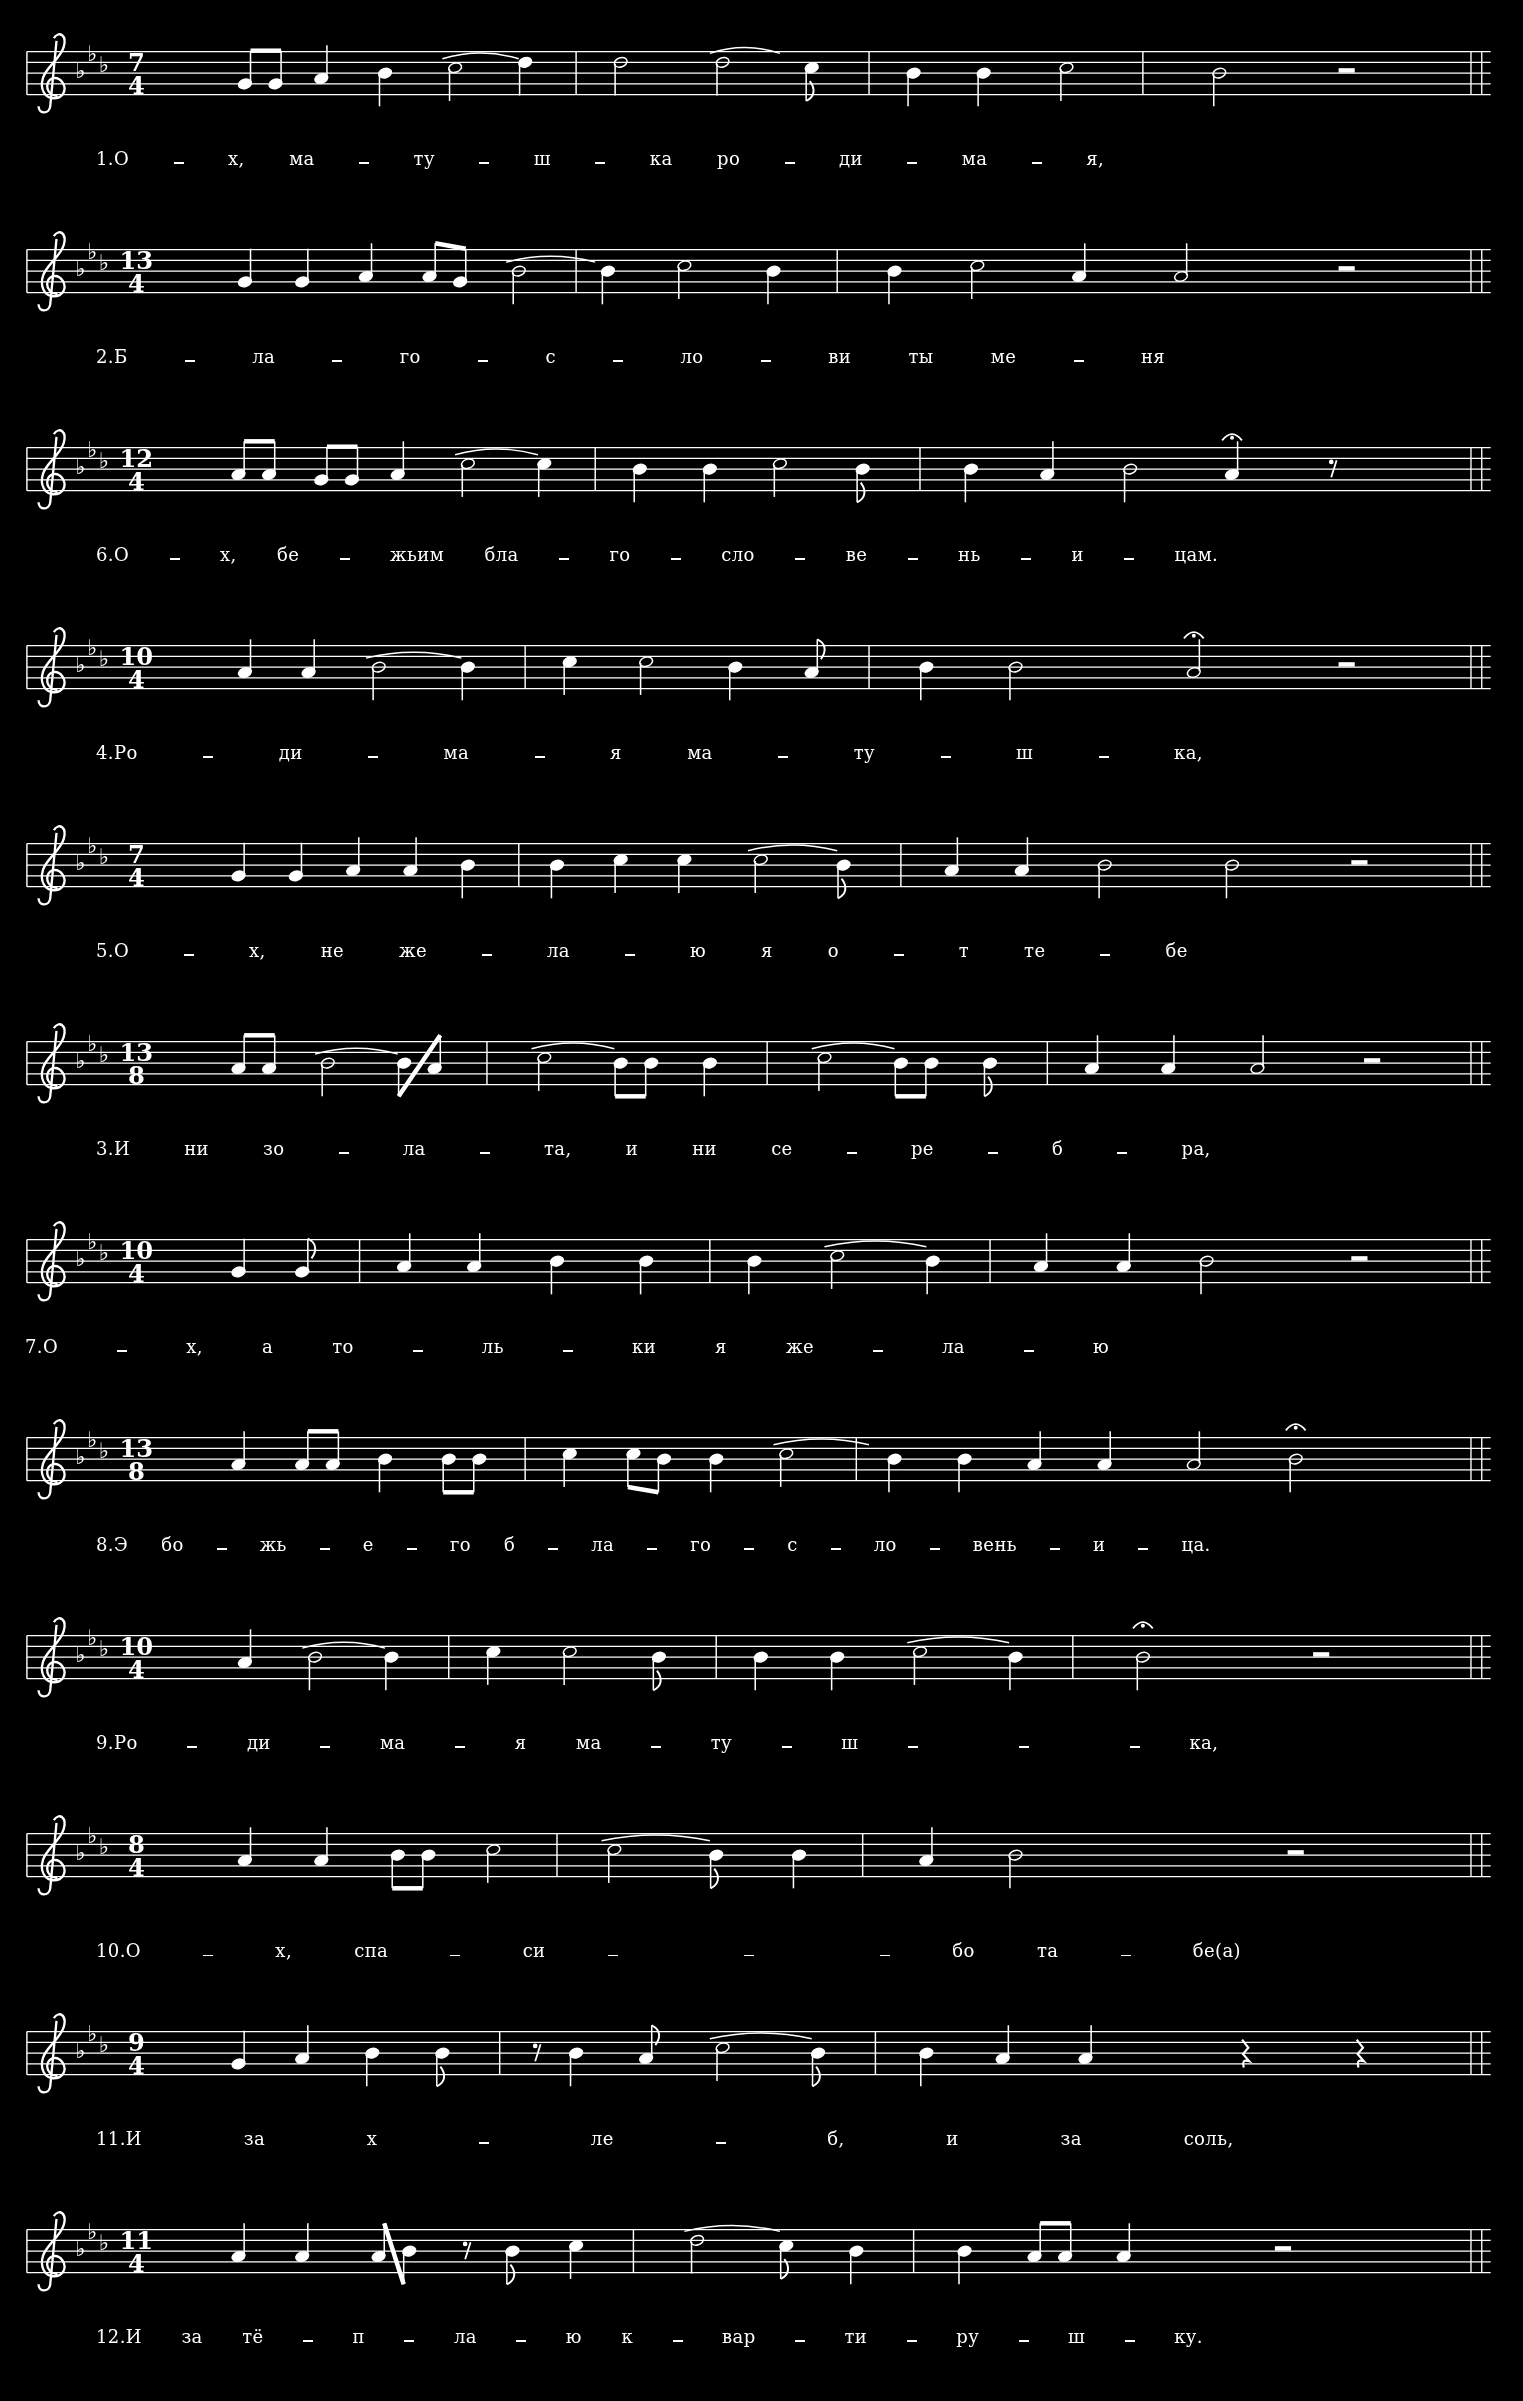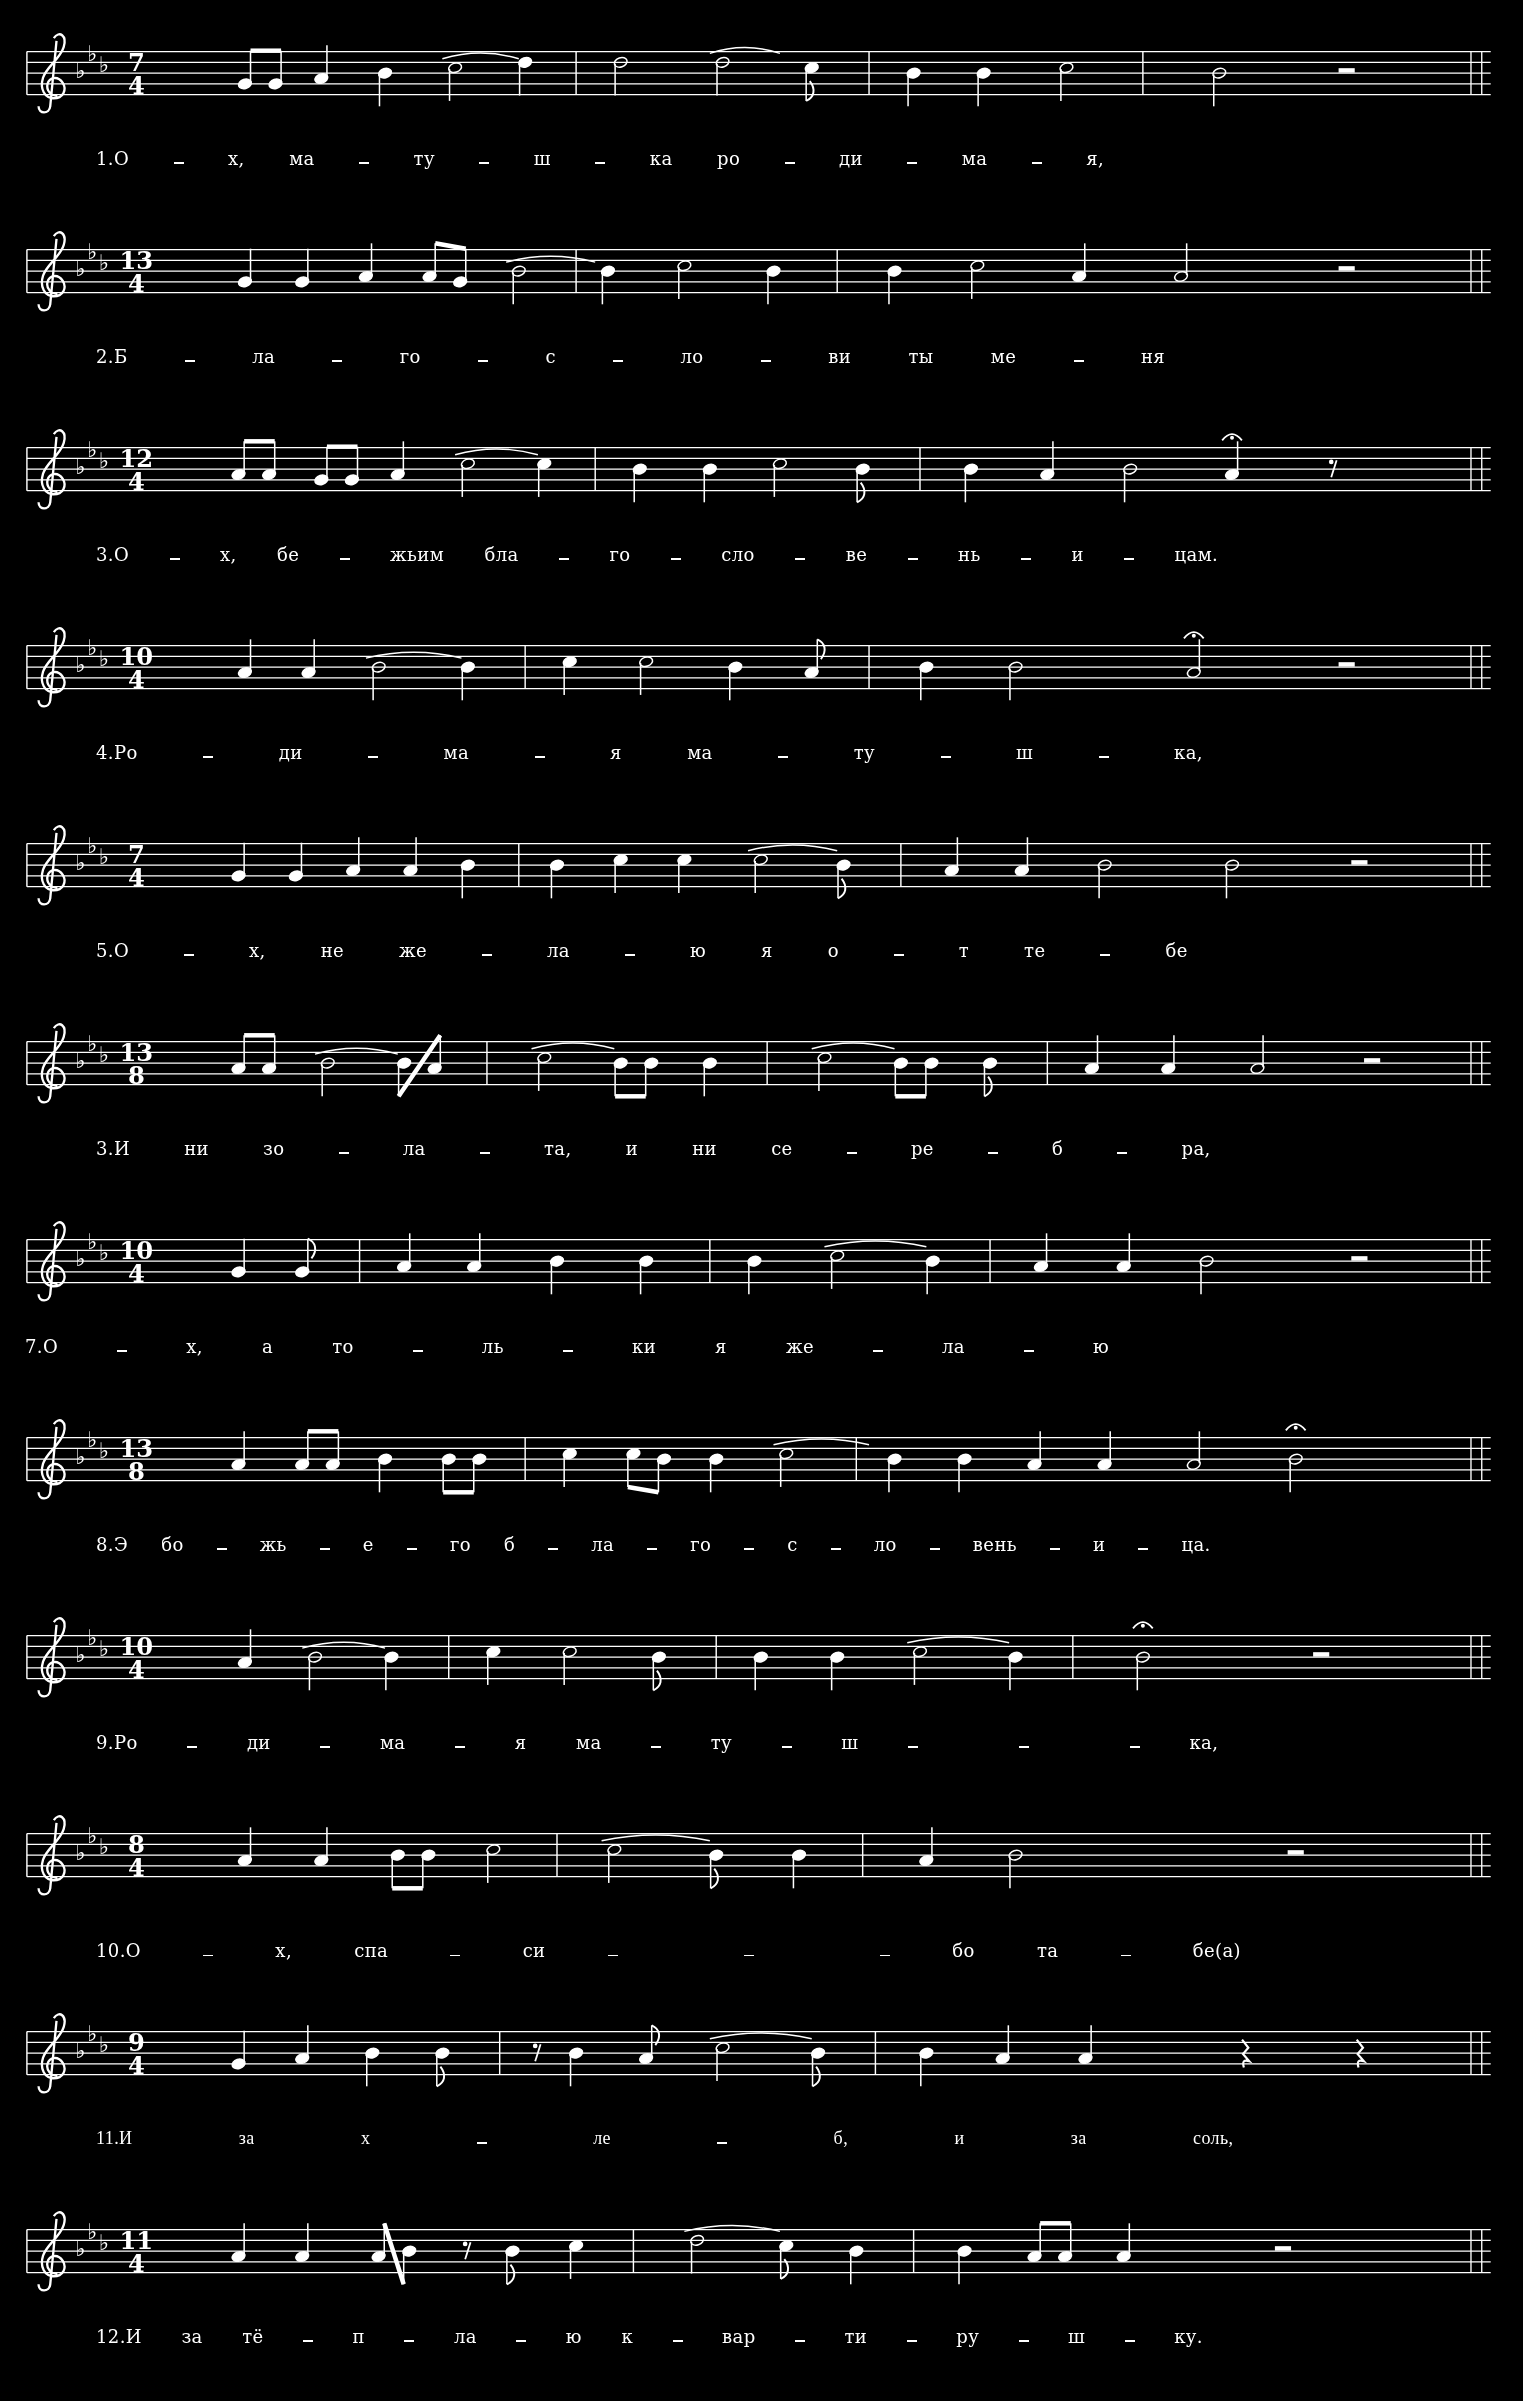--- a/index.html
+++ b/index.html
@@ -222,21 +222,21 @@
         <ellipse cx="1373.6" cy="75" rx="7.3" ry="5.1" transform="rotate(-18 1373.6 75)" fill="#ffffff" stroke="#ffffff" stroke-width="1.7"></ellipse>
         <line x1="1379.8" y1="73.5" x2="1379.8" y2="38" stroke="#ffffff" stroke-width="1.7"></line>
         <path d="M 1362.6 37 Q 1373.6 23 1384.6 37" fill="none" stroke="#ffffff" stroke-width="2"></path>
         <circle cx="1373.6" cy="34" r="2.2" fill="#ffffff"></circle>
         <circle cx="1484.2" cy="61" r="2.6" fill="#ffffff"></circle>
         <line x1="1490.2" y1="59" x2="1484.2" y2="78" stroke="#ffffff" stroke-width="2"></line>
         <line x1="1640" y1="45" x2="1640" y2="93" stroke="#ffffff" stroke-width="1.5"></line>
         <line x1="1652" y1="45" x2="1652" y2="93" stroke="#ffffff" stroke-width="1.5"></line>
       </svg>
     <div class="lyrics" style="width: calc(80% - 96px);">
-        <span class="syl">3.О</span>
+        <span class="syl">6.О</span>
         <span class="dash"></span>
         <span class="syl">х,</span>
         <span class="syl">бе</span>
         <span class="dash"></span>
         <span class="syl">жьим</span>
         <span class="syl">бла</span>
         <span class="dash"></span>
         <span class="syl">го</span>
         <span class="dash"></span>
         <span class="syl">сло</span>
@@ -792,21 +792,21 @@
         <line x1="1026.6" y1="70.5" x2="1026.6" y2="106" stroke="#ffffff" stroke-width="1.7"></line>
         <ellipse cx="1118" cy="75" rx="7.3" ry="5.1" transform="rotate(-18 1118 75)" fill="#ffffff" stroke="#ffffff" stroke-width="1.7"></ellipse>
         <line x1="1124.2" y1="73.5" x2="1124.2" y2="38" stroke="#ffffff" stroke-width="1.7"></line>
         <ellipse cx="1210.3" cy="75" rx="7.3" ry="5.1" transform="rotate(-18 1210.3 75)" fill="#ffffff" stroke="#ffffff" stroke-width="1.7"></ellipse>
         <line x1="1216.5" y1="73.5" x2="1216.5" y2="38" stroke="#ffffff" stroke-width="1.7"></line>
         <path d="M 1384.8 54 L 1391.8 63 L 1385.8 70 L 1392.8 78 Q 1383.8 75 1386.8 85" fill="none" stroke="#ffffff" stroke-width="2.4"></path>
         <path d="M 1512.6000000000001 54 L 1519.6000000000001 63 L 1513.6000000000001 70 L 1520.6000000000001 78 Q 1511.6000000000001 75 1514.6000000000001 85" fill="none" stroke="#ffffff" stroke-width="2.4"></path>
         <line x1="1640" y1="45" x2="1640" y2="93" stroke="#ffffff" stroke-width="1.5"></line>
         <line x1="1652" y1="45" x2="1652" y2="93" stroke="#ffffff" stroke-width="1.5"></line>
       </svg>
-    <div class="lyrics" style="width: calc(81% - 96px); font-family: Liberation Serif, serif;">
+    <div class="lyrics" style="width: calc(81% - 96px);">
         <span class="syl">11.И</span>
         <span class="syl">за</span>
         <span class="syl">х</span>
         <span class="dash"></span>
         <span class="syl">ле</span>
         <span class="dash"></span>
         <span class="syl">б,</span>
         <span class="syl">и</span>
         <span class="syl">за</span>
         <span class="syl">соль,</span>

